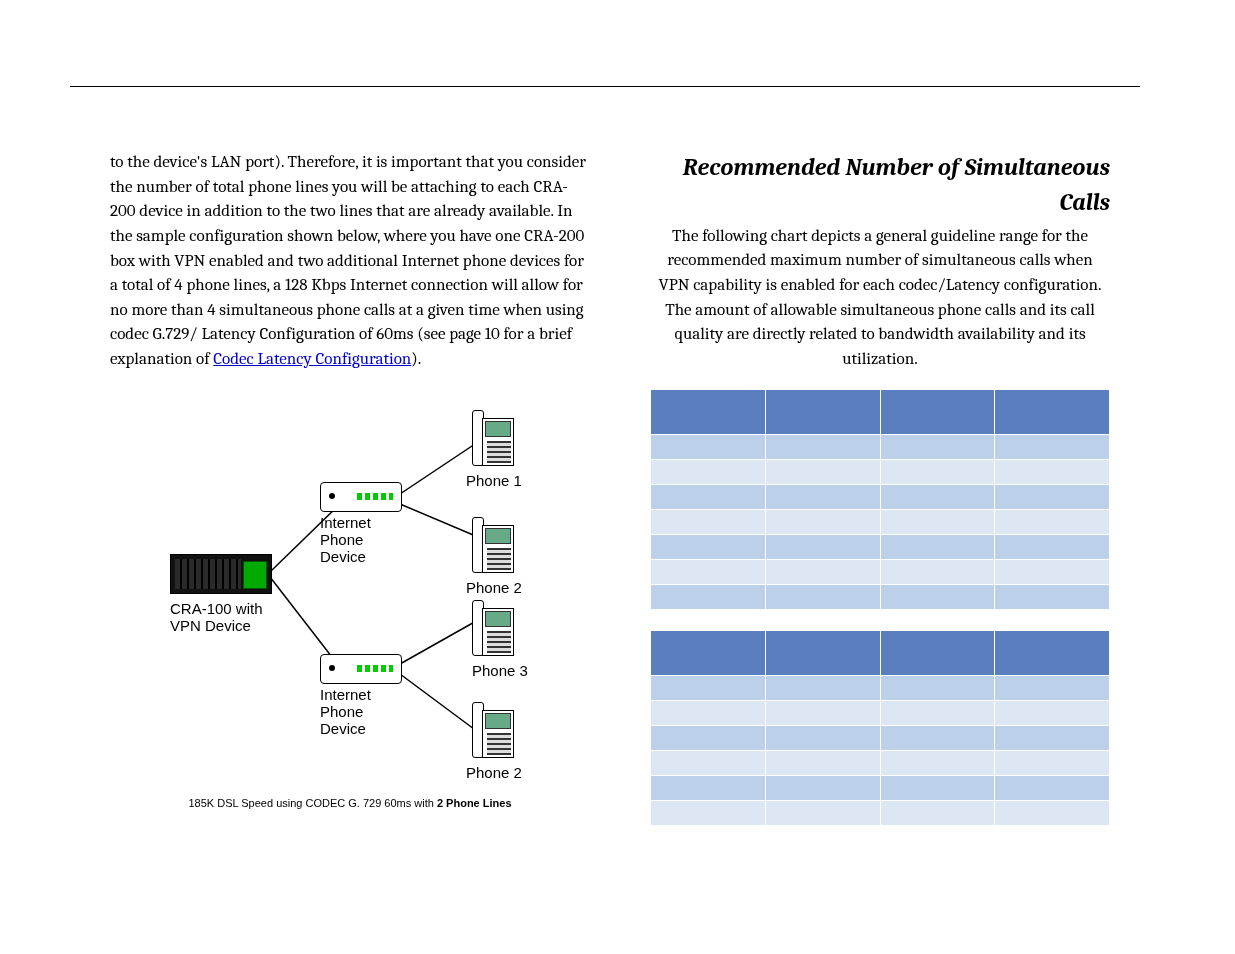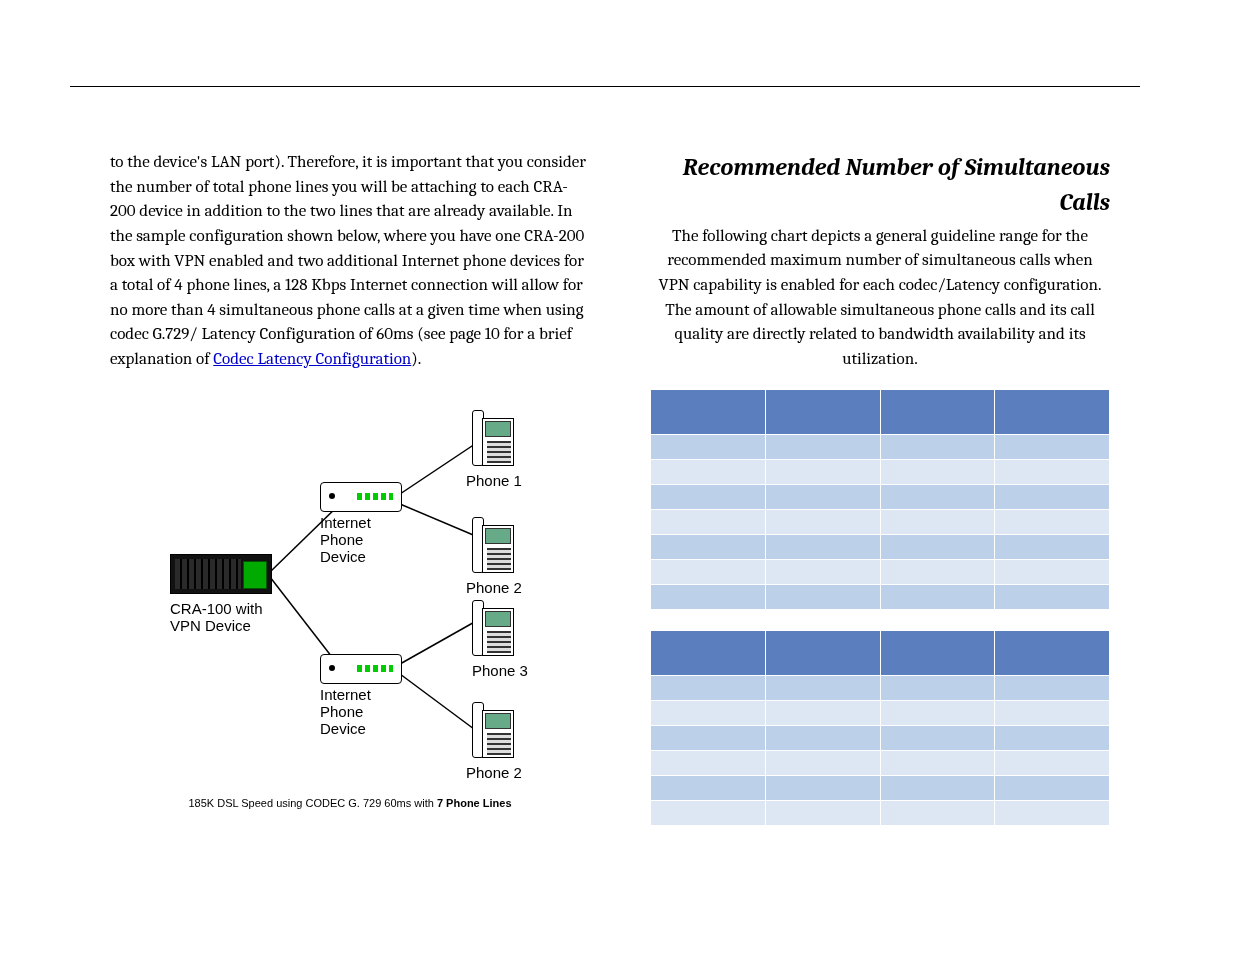--- a/index.html
+++ b/index.html
@@ -231,21 +231,21 @@
         <div class="dev-phone" style="left:362px; top:300px;">
           <div class="handset"></div>
             <div class="body">
               <div class="screen"></div>
               <div class="keys"></div>
             </div>
         </div>
         <div class="lbl" style="left:356px; top:362px; width:56px;">Phone 2</div>
 
         <div class="caption" style="position:absolute; left:0; right:0; bottom:20px;">
-          <span>185K DSL Speed using CODEC G. 729 60ms with </span><strong>7 Phone Lines</strong>
+          <span>185K DSL Speed using CODEC G. 729 60ms with </span><strong>2 Phone Lines</strong>
         </div>
       </div>
     </div>
 
     <div class="col right">
       <h2 class="section">Recommended Number of Simultaneous Calls</h2>
       <p style="margin:0;text-align:center;">The following chart depicts a general guideline range for the recommended maximum number of simultaneous calls when VPN capability is enabled for each codec/Latency configuration. The amount of allowable simultaneous phone calls and its call quality are directly related to bandwidth availability and its utilization.</p>
 
       <table class="rec" id="tbl1">
         <thead>

